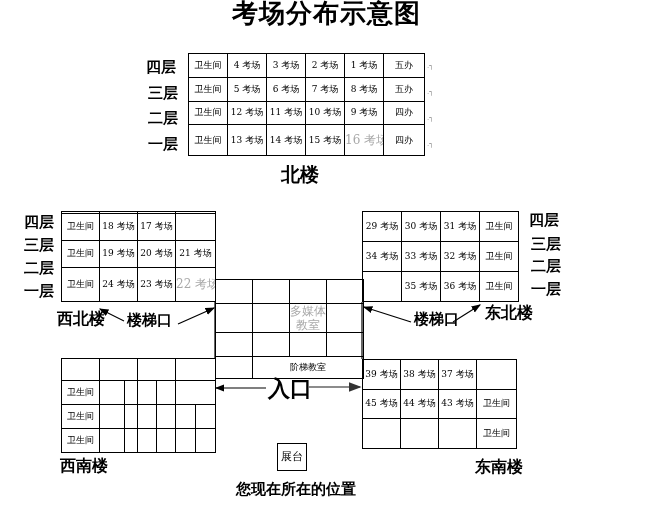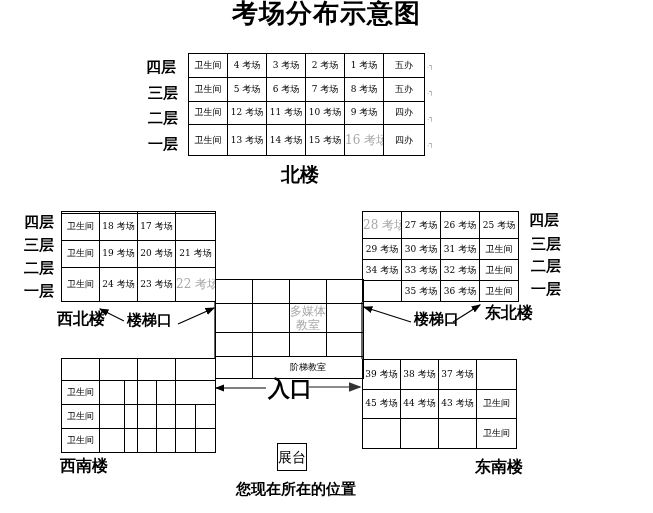--- a/index.html
+++ b/index.html
@@ -121,26 +121,20 @@
 
 <div>
   <table class="grid" style="left:362px;top:211px;width:156px;height:91px;">
     <colgroup>
         <col style="width:39px">
         <col style="width:39px">
         <col style="width:39px">
         <col style="width:39px">
       </colgroup>
     <tbody>
-        <tr>
-      <td class="faint">28 考场</td>
-      <td>27 考场</td>
-      <td>26 考场</td>
-      <td>25 考场</td>
-    </tr>
     <tr>
       <td>29 考场</td>
       <td>30 考场</td>
       <td>31 考场</td>
       <td>卫生间</td>
     </tr>
     <tr>
       <td>34 考场</td>
       <td>33 考场</td>
       <td>32 考场</td>
@@ -274,21 +268,21 @@
       <td></td>
       <td>卫生间</td>
     </tr>
   </tbody>
     </table>
   <div class="bldglbl" style="left:475px;top:457px;">东南楼</div>
 </div>
 
 <div class="bldglbl" style="left:268px;top:374px;font-size:22px;">入口</div>
 
-<div class="abs" style="left:277px;top:443px;width:28px;height:26px;border:1px solid #000;font-size:14px;line-height:26px;text-align:center;">
+<div class="abs" style="left:277px;top:443px;width:28px;height:26px;border:1px solid #000;font-size:11px;line-height:26px;text-align:center;">
   <span>展台</span>
 </div>
 <div class="bldglbl" style="left:236px;top:480px;font-size:15px;text-align:right;">您现在所在的位置</div>
 
 <div class="abs bld" style="left:574px;top:486px;font-size:15px;">
   <span>西</span><span style="font-size:12px;">←→</span><span>东</span>
 </div>
 
 <svg class="arr" width="653" height="513">
   <defs>

